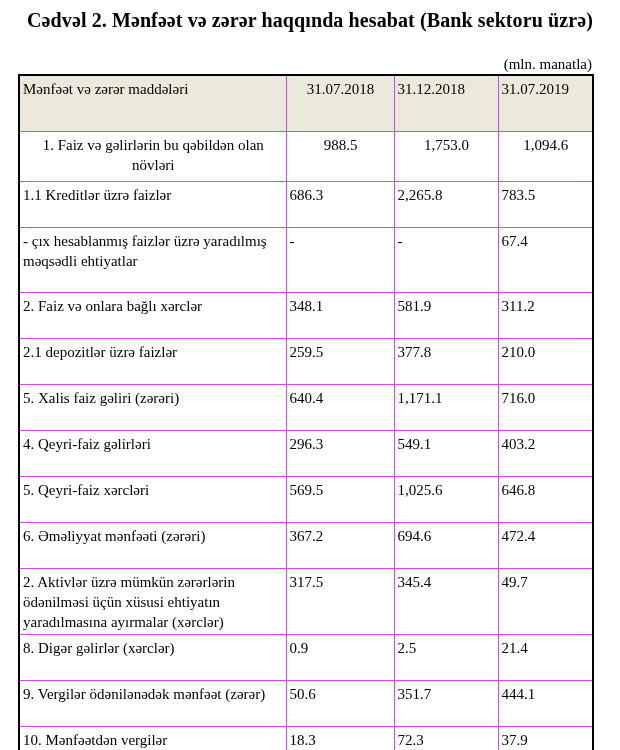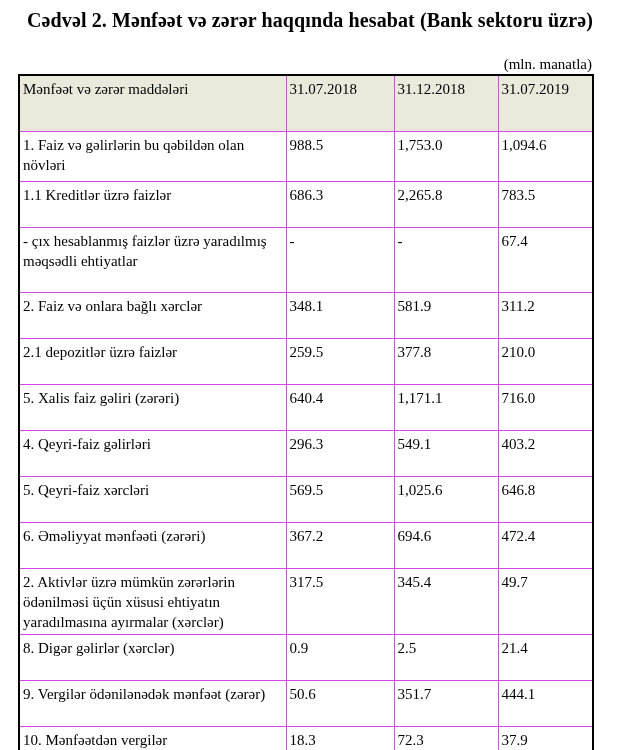--- a/index.html
+++ b/index.html
@@ -44,22 +44,22 @@
     line-height: 20px;
     height: 40px;
     overflow: hidden;
     word-wrap: break-word;
     margin-left: 44px;
   }
   thead td {
     background: #ebe9dc;
     height: 50px;
   }
-  thead td.center { text-align: left; }
-  tbody tr:nth-child(1) td { height: 44px; }
+  thead td.center { text-align: center; }
+  tbody tr:nth-child(1) td { height: 44px; text-align: center; }
   tbody tr:nth-child(3) td { height: 59px; }
 </style>
 </head>
 <body>
 
 <div class="title">Cədvəl 2. Mənfəət və zərər haqqında hesabat (Bank sektoru üzrə)</div>
 
 <div class="unit-note">(mln. manatla)</div>
 
 <table class="pl-table">

